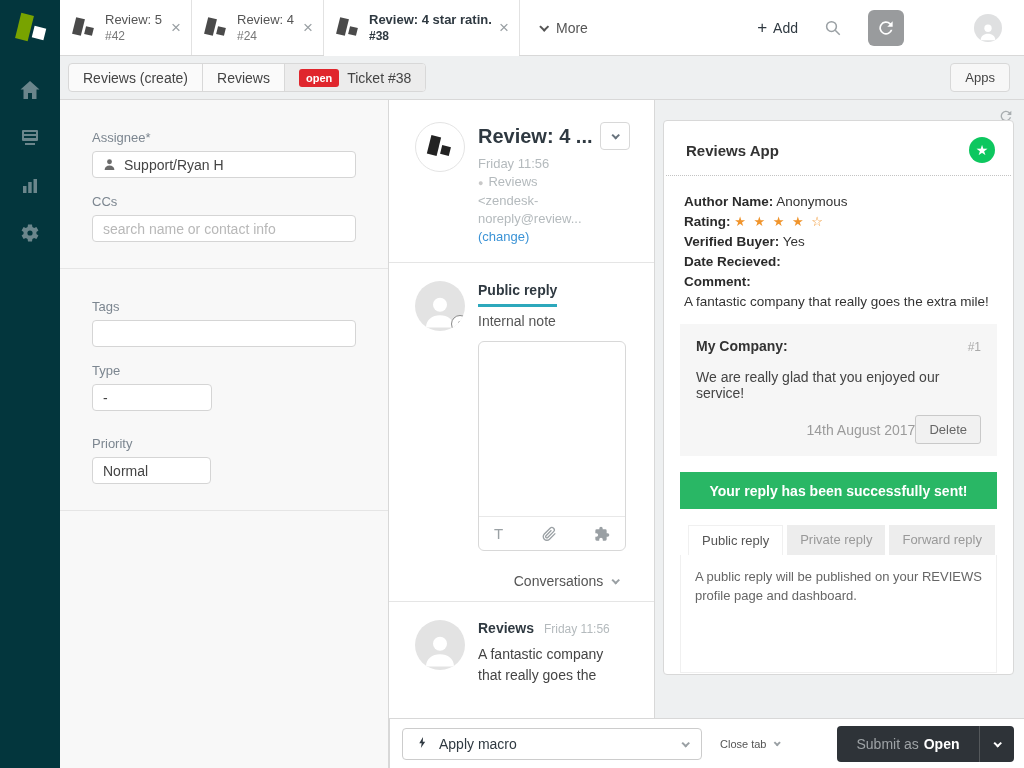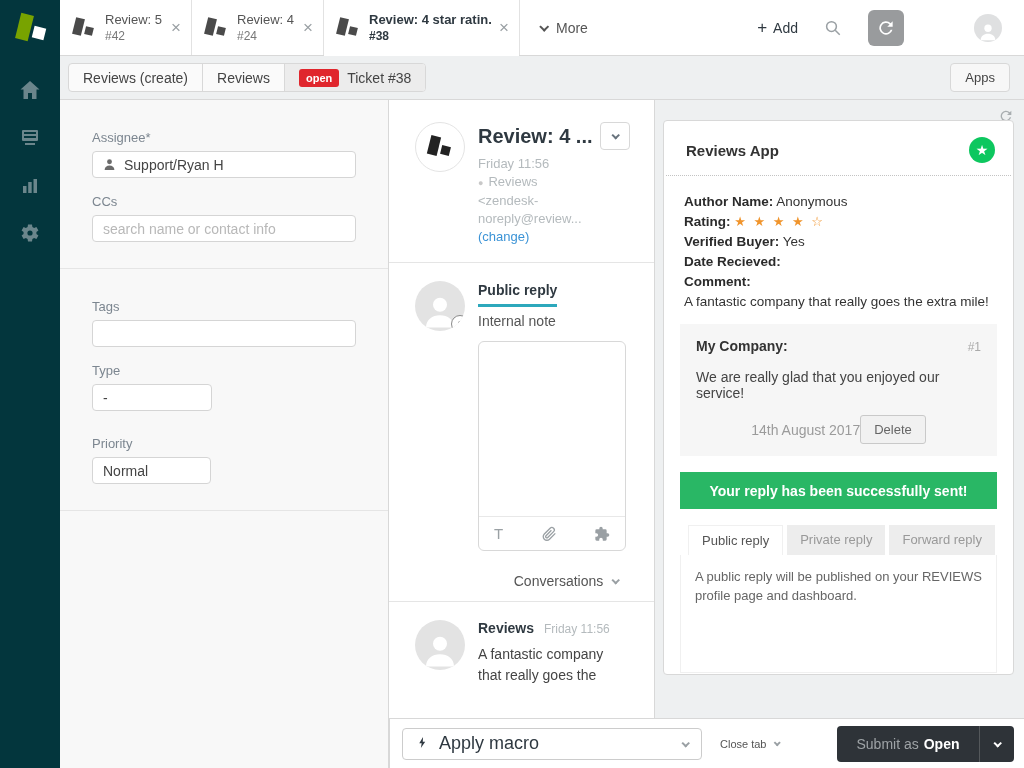--- a/index.html
+++ b/index.html
@@ -110,32 +110,32 @@
   .app-title { font-size:15px; font-weight:bold; color:#333; }
   .app-badge { width:26px; height:26px; border-radius:50%; background:#0dc75f; color:#fff; display:flex; align-items:center; justify-content:center; font-size:14px; }
   .app-info { padding:16px 20px 0 20px; font-size:13.5px; color:#333; line-height:20px; }
   .app-info b { color:#2b2b2b; }
   .stars { color:#f0942c; letter-spacing:2px; font-size:13px; }
   .reply-card { margin:12px 16px 0 16px; background:#f6f6f6; padding:14px 16px 12px 16px; }
   .rc-top { display:flex; justify-content:space-between; align-items:baseline; }
   .rc-company { font-size:14px; font-weight:bold; color:#333; }
   .rc-num { font-size:12px; color:#aaa; }
   .rc-text { margin-top:15px; font-size:14px; color:#444; }
-  .rc-bottom { margin-top:14px; display:flex; justify-content:center; align-items:center; }
+  .rc-bottom { margin-top:14px; display:flex; justify-content:flex-end; align-items:center; }
   .rc-date { font-size:14px; color:#9b9b9b; }
   .delete-btn { padding:6px 13px; background:#f1f1f1; border:1px solid #c9c9c9; border-radius:3px; font-size:13px; color:#666; cursor:pointer; }
   .success-banner { margin:16px 16px 0 16px; height:37px; background:#29b765; color:#fff; font-size:14px; font-weight:bold; display:flex; align-items:center; justify-content:center; }
   .app-tabs { display:flex; gap:4px; margin:16px 16px 0 24px; }
   .app-tab { padding:7px 13px; font-size:13px; color:#999; background:#ededed; cursor:pointer; white-space:nowrap; }
   .app-tab.active { background:#fff; color:#555; border:1px solid #f0f0f0; border-bottom:none; }
   .app-reply-area { margin:0 16px; background:#fff; min-height:118px; padding:12px 14px; font-size:13px; color:#666; line-height:19px; border:1px solid #f0f0f0; border-top:none; }
 
   
   .footer { position:absolute; left:389px; right:0; bottom:0; height:50px; background:#fff; border-top:1px solid #d8d8d8; border-left:1px solid #d8d8d8; display:flex; align-items:center; padding:0 10px 0 12px; z-index:25; }
-  .macro-select { width:300px; height:32px; border:1px solid #ccc; border-radius:4px; display:flex; align-items:center; padding:0 13px; gap:10px; font-size:18px; color:#2f3941; cursor:pointer; background:#fff; }
+  .macro-select { width:300px; height:32px; border:1px solid #ccc; border-radius:4px; display:flex; align-items:center; padding:0 13px; gap:10px; font-size:14px; color:#2f3941; cursor:pointer; background:#fff; }
   .macro-select .chev { margin-left:auto; color:#9aa0a4; width:6px; height:6px; }
   .bolt svg { width:13px; height:13px; fill:#2f3941; }
   .close-tab { margin-left:18px; display:flex; align-items:center; gap:8px; font-size:11px; color:#555; cursor:pointer; }
   .close-tab .chev { width:5px; height:5px; color:#9aa0a4; }
   .submit-group { margin-left:auto; display:flex; align-items:stretch; height:36px; background:#2e3338; border-radius:4px; overflow:hidden; width:177px; cursor:pointer; }
   .submit-main { flex:1; display:flex; align-items:center; justify-content:center; font-size:14px; color:#9ea3a6; gap:5px; }
   .submit-status { color:#fff; font-weight:bold; }
   .submit-sep { width:1px; background:#54585b; }
   .submit-caret { width:34px; display:flex; align-items:center; justify-content:center; color:#fff; }
   .submit-caret .chev { width:6px; height:6px; }

